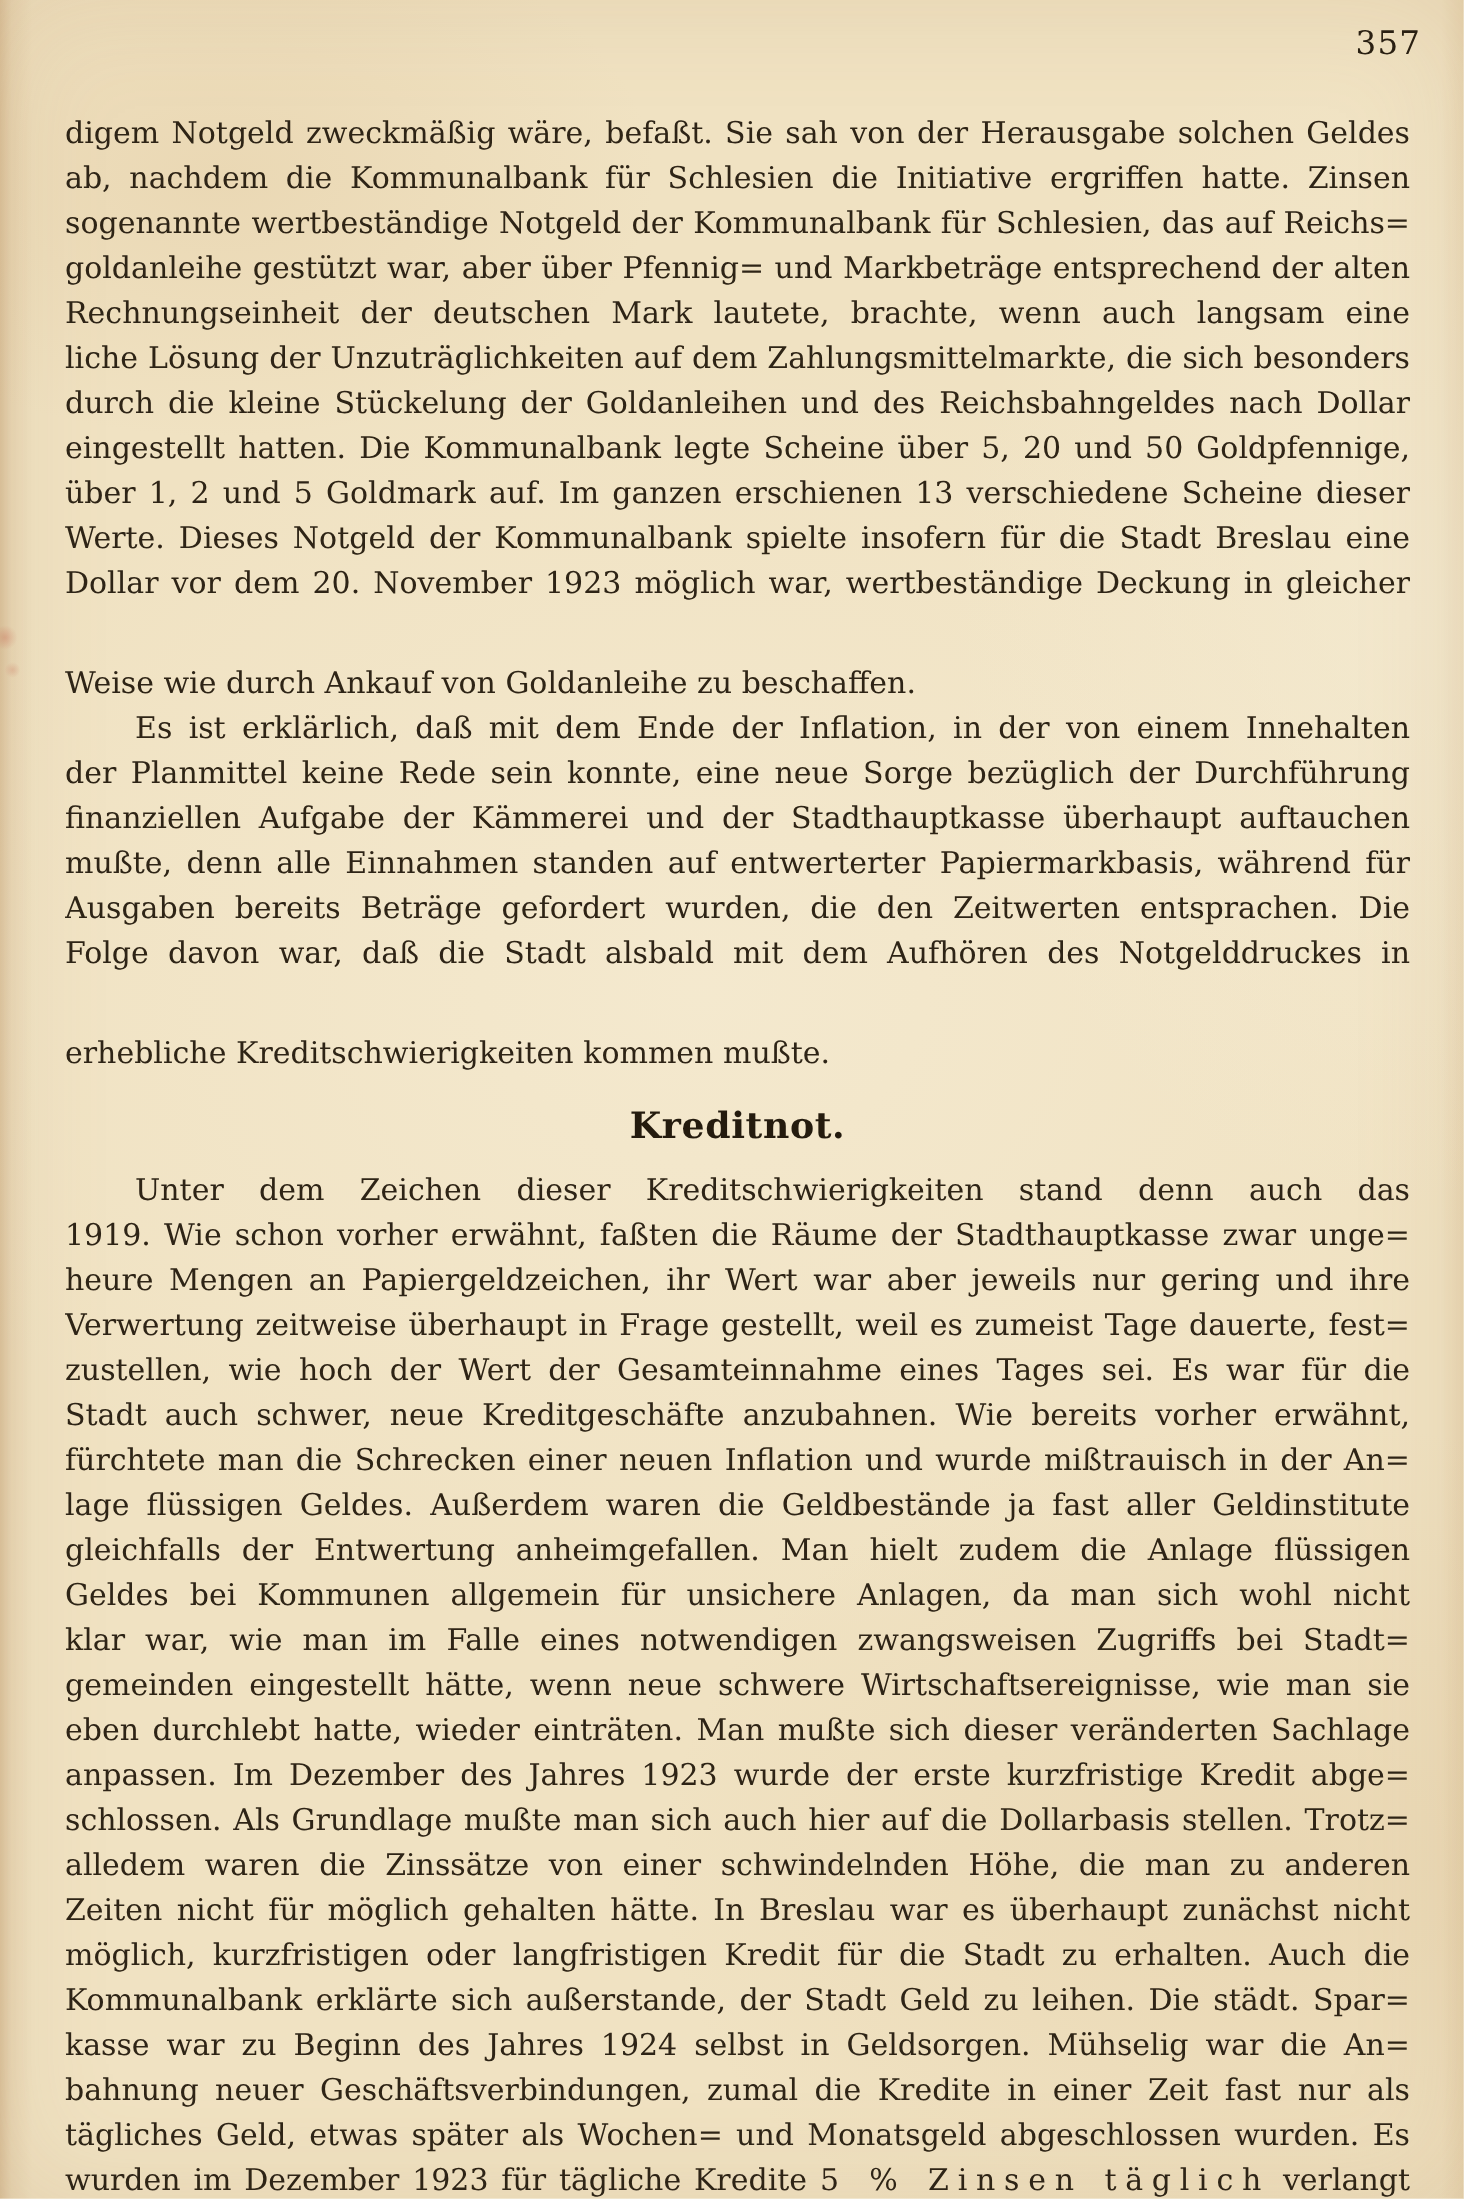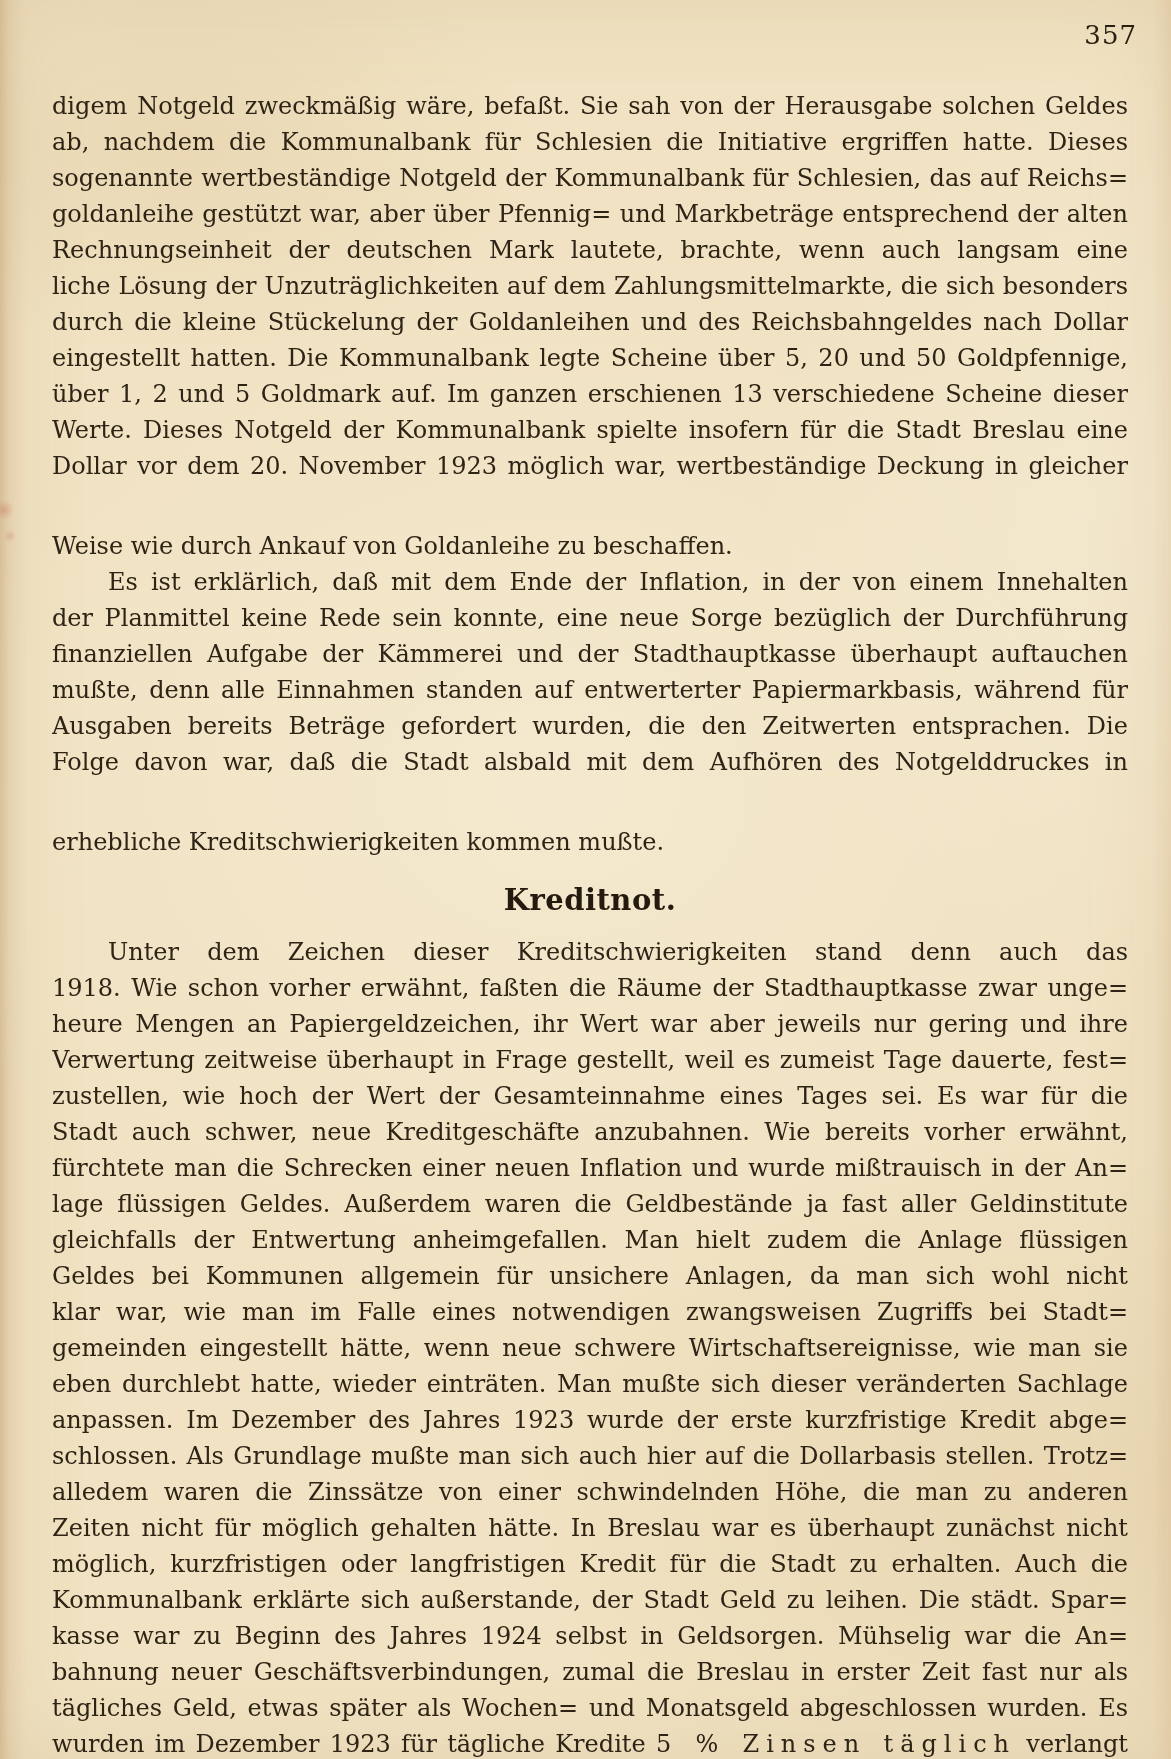--- a/index.html
+++ b/index.html
@@ -63,21 +63,21 @@
 </head>
 <body>
 
 <div class="book-page">
   <div class="page-number">357</div>
 
   <div class="text-block">
 
     <div>
       <div class="line">digem Notgeld zweckmäßig wäre, befaßt.  Sie sah von der Herausgabe solchen Geldes</div>
-      <div class="line">ab, nachdem die Kommunalbank für Schlesien die Initiative ergriffen hatte.  Dieses</div>
+      <div class="line">ab, nachdem die Kommunalbank für Schlesien die Initiative ergriffen hatte.  Zinsen</div>
       <div class="line">sogenannte wertbeständige Notgeld der Kommunalbank für Schlesien, das auf Reichs=</div>
       <div class="line">goldanleihe gestützt war, aber über Pfennig= und Markbeträge entsprechend der alten</div>
       <div class="line">Rechnungseinheit der deutschen Mark lautete, brachte, wenn auch langsam eine glück=</div>
       <div class="line">liche Lösung der Unzuträglichkeiten auf dem Zahlungsmittelmarkte, die sich besonders</div>
       <div class="line">durch die kleine Stückelung der Goldanleihen und des Reichsbahngeldes nach Dollar</div>
       <div class="line">eingestellt hatten.  Die Kommunalbank legte Scheine über 5, 20 und 50 Goldpfennige,</div>
       <div class="line">über 1, 2 und 5 Goldmark auf.  Im ganzen erschienen 13 verschiedene Scheine dieser</div>
       <div class="line">Werte.  Dieses Notgeld der Kommunalbank spielte insofern für die Stadt Breslau eine</div>
       <div class="line">Dollar vor dem 20. November 1923 möglich war, wertbeständige Deckung in gleicher</div>
       <div class="line no-just">Weise wie durch Ankauf von Goldanleihe zu beschaffen.</div>
@@ -90,39 +90,39 @@
       <div class="line">mußte, denn alle Einnahmen standen auf entwerterter Papiermarkbasis, während für</div>
       <div class="line">Ausgaben bereits Beträge gefordert wurden, die den Zeitwerten entsprachen.  Die</div>
       <div class="line">Folge davon war, daß die Stadt alsbald mit dem Aufhören des Notgelddruckes in</div>
       <div class="line no-just">erhebliche Kreditschwierigkeiten kommen mußte.</div>
     </div>
 
     <div class="section-heading">Kreditnot.</div>
 
     <div>
       <div class="line indent">Unter dem Zeichen dieser Kreditschwierigkeiten stand denn auch das Kalenderjahr</div>
-      <div class="line">1918.  Wie schon vorher erwähnt, faßten die Räume der Stadthauptkasse zwar unge=</div>
+      <div class="line">1919.  Wie schon vorher erwähnt, faßten die Räume der Stadthauptkasse zwar unge=</div>
       <div class="line">heure Mengen an Papiergeldzeichen, ihr Wert war aber jeweils nur gering und ihre</div>
       <div class="line">Verwertung zeitweise überhaupt in Frage gestellt, weil es zumeist Tage dauerte, fest=</div>
       <div class="line">zustellen, wie hoch der Wert der Gesamteinnahme eines Tages sei.  Es war für die</div>
       <div class="line">Stadt auch schwer, neue Kreditgeschäfte anzubahnen.  Wie bereits vorher erwähnt,</div>
       <div class="line">fürchtete man die Schrecken einer neuen Inflation und wurde mißtrauisch in der An=</div>
       <div class="line">lage flüssigen Geldes.  Außerdem waren die Geldbestände ja fast aller Geldinstitute</div>
       <div class="line">gleichfalls der Entwertung anheimgefallen.  Man hielt zudem die Anlage flüssigen</div>
       <div class="line">Geldes bei Kommunen allgemein für unsichere Anlagen, da man sich wohl nicht darüber</div>
       <div class="line">klar war, wie man im Falle eines notwendigen zwangsweisen Zugriffs bei Stadt=</div>
       <div class="line">gemeinden eingestellt hätte, wenn neue schwere Wirtschaftsereignisse, wie man sie</div>
       <div class="line">eben durchlebt hatte, wieder einträten.  Man mußte sich dieser veränderten Sachlage</div>
       <div class="line">anpassen.  Im Dezember des Jahres 1923 wurde der erste kurzfristige Kredit abge=</div>
       <div class="line">schlossen. Als Grundlage mußte man sich auch hier auf die Dollarbasis stellen.  Trotz=</div>
       <div class="line">alledem waren die Zinssätze von einer schwindelnden Höhe, die man zu anderen</div>
       <div class="line">Zeiten nicht für möglich gehalten hätte.  In Breslau war es überhaupt zunächst nicht</div>
       <div class="line">möglich, kurzfristigen oder langfristigen Kredit für die Stadt zu erhalten.  Auch die</div>
       <div class="line">Kommunalbank erklärte sich außerstande, der Stadt Geld zu leihen.  Die städt. Spar=</div>
       <div class="line">kasse war zu Beginn des Jahres 1924 selbst in Geldsorgen.  Mühselig war die An=</div>
-      <div class="line">bahnung neuer Geschäftsverbindungen, zumal die Breslau in erster Zeit fast nur als</div>
+      <div class="line">bahnung neuer Geschäftsverbindungen, zumal die Kredite in einer Zeit fast nur als</div>
       <div class="line">tägliches Geld, etwas später als Wochen= und Monatsgeld abgeschlossen wurden.  Es</div>
       <div class="line"><span>wurden im Dezember 1923 für tägliche Kredite </span><span class="spaced-emph">5 % Zinsen täglich</span><span> verlangt und</span></div>
       <div class="line">gezahlt.  Mit der fortschreitenden Erkenntnis, daß das Wiederauftauchen einer neuen</div>
     </div>
 
   </div>
 </div>
 
 </body></html>

